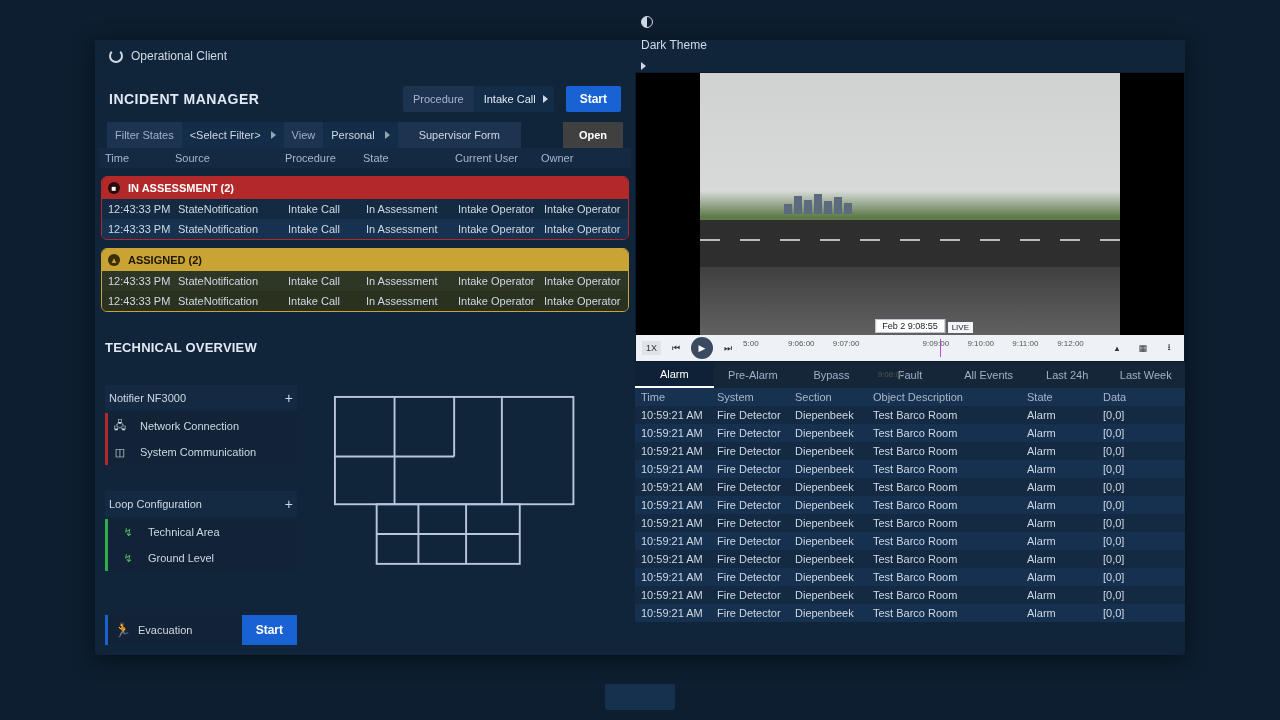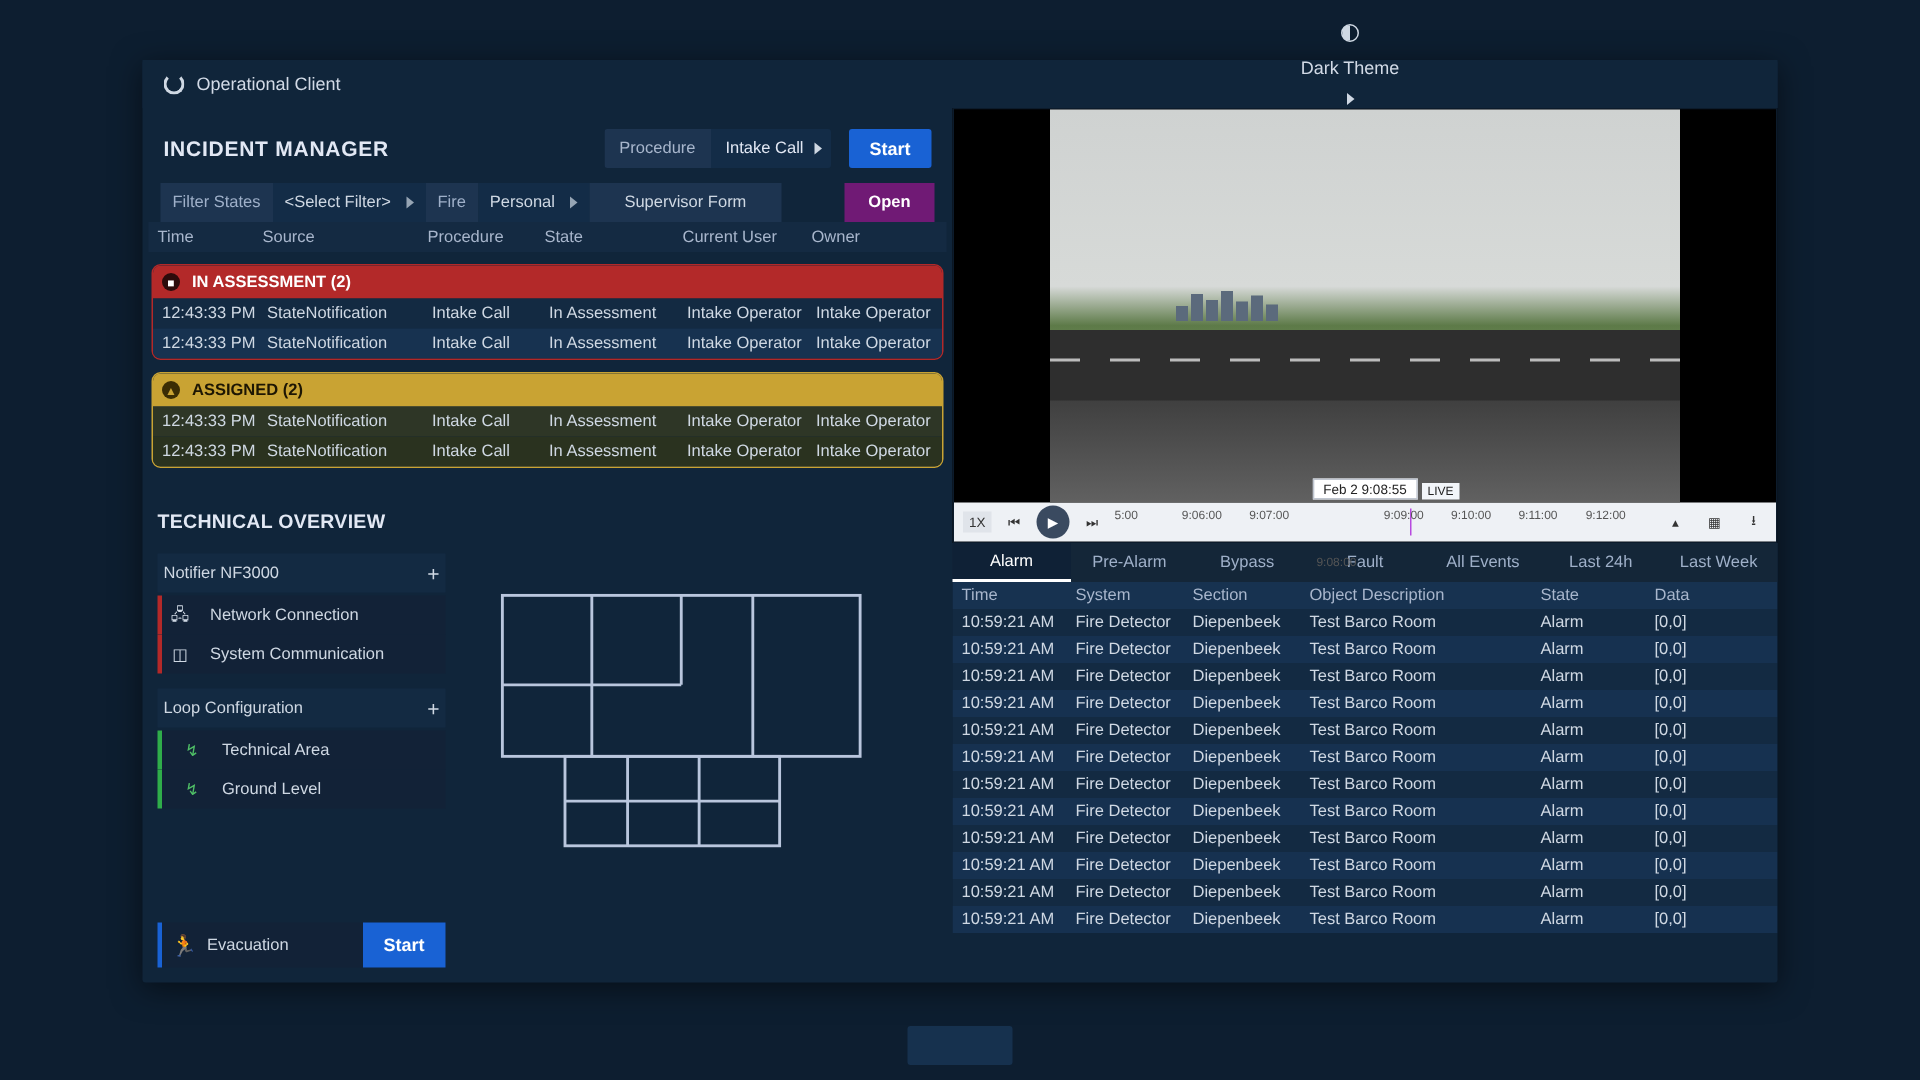--- a/index.html
+++ b/index.html
@@ -1,61 +1,61 @@
 <!DOCTYPE html>
 <html><head>
 <meta charset="utf-8">
 <style>
   * { box-sizing:border-box; margin:0; padding:0; font-family:"Segoe UI",Arial,sans-serif; }
   body { background:#0d1e30; width:1280px; height:720px; overflow:hidden; }
   .window { position:absolute; left:95px; top:40px; width:1090px; height:615px; background:#10253a; display:flex; flex-direction:column; box-shadow:0 4px 20px rgba(0,0,0,.5); border-radius:2px; }
   .titlebar { display:flex; align-items:center; height:32px; color:#d2dae6; font-size:12px; background:#10253a; }
   .titlebar .brand { display:flex; align-items:center; gap:8px; padding:0 14px; flex:1; }
   .titlebar .spin { width:14px; height:14px; border:2px solid #cfd8e3; border-top-color:transparent; border-radius:50%; }
-  .titlebar .right { display:flex; align-items:center; gap:10px; padding-right:26px; }
+  .titlebar .right { display:flex; gap:10px; padding-right:26px; }
   .titlebar .half { width:12px;height:12px;border-radius:50%;background:linear-gradient(90deg,#cfd8e3 50%,transparent 50%);border:1px solid #cfd8e3; }
   .caret-r { width:0;height:0;border-top:4px solid transparent;border-bottom:4px solid transparent;border-left:5px solid #cfd8e3; }
   .winbtns { display:flex; gap:14px; margin-left:18px; font-size:14px; color:#cfd8e3; }
   .winbtns span { cursor:pointer; }
   .body { flex:1; display:flex; min-height:0; }
   
   .left { width:540px; display:flex; flex-direction:column; min-height:0; }
   .incident-hdr { display:flex; align-items:center; padding:14px 14px 10px; gap:12px; }
   .incident-hdr h1 { color:#e2e8f4; font-size:14px; font-weight:700; letter-spacing:.5px; flex:1; }
   .pill { display:flex; align-items:center; font-size:11px; height:26px; border-radius:2px; overflow:hidden; }
   .pill .lbl { background:#1d3450; color:#a8b6cc; padding:0 10px; height:100%; display:flex; align-items:center; }
   .pill .val { background:#132c47; color:#e2e8f4; padding:0 18px 0 10px; height:100%; display:flex; align-items:center; gap:10px; position:relative; }
   .pill .val .caret { position:absolute; right:6px; }
   .btn-primary { background:#1962d4; color:#fff; font-size:12px; font-weight:700; padding:0 14px; height:26px; border:none; border-radius:2px; cursor:pointer; }
   .toolbar2 { display:flex; align-items:center; padding:0 8px; height:26px; font-size:11px; color:#cfd8e3; gap:0; margin:0 4px; }
   .seg { display:flex; align-items:center; height:26px; padding:0 8px; gap:10px; background:#132c47; }
   .seg.darker{background:#1d3450;}
   .seg .lab{color:#9fb0c9;}
   .seg .caret-r{opacity:.7;}
-  .btn-open{background:#701a75;color:#fff;font-weight:700;padding:0 16px;margin-left:42px;}
+  .btn-open{background:#404040;color:#fff;font-weight:700;padding:0 16px;margin-left:42px;}
   .table { font-size:11px; color:#cfd8e3; margin:0 4px; }
   .th, .tr { display:grid; grid-template-columns:70px 110px 78px 92px 86px 1fr; padding:4px 6px; }
   .th { background:#142a42; color:#a8b6cc; }
   .group { margin:8px 2px 0; border:1px solid transparent; border-radius:6px; overflow:hidden; }
   .group.red   { border-color:#b32929; }
   .group.amber { border-color:#c9a333; }
   .ghdr { display:flex; align-items:center; gap:8px; height:22px; padding:0 6px; font-size:11px; font-weight:700; }
   .ghdr.red   { background:#b32929; color:#fff; }
   .ghdr.amber { background:#c9a333; color:#1d1603; }
   .gicon { width:12px;height:12px;border-radius:50%;background:#2b0b0b;display:flex;align-items:center;justify-content:center;color:#fff;font-size:8px;}
   .ghdr.amber .gicon{background:#3b2d04;color:#c9a333;}
   .tr{background:#132a42;}
   .tr:nth-child(odd){background:#173250;}
   .group.amber .tr{background:#2e3626;}
   .group.amber .tr:nth-child(odd){background:#2a321f;}
   
   .tech { margin-top:28px; padding:0 10px 10px; display:flex; gap:10px; flex:1; min-height:0; }
   .tech-left { width:192px; display:flex; flex-direction:column; gap:2px; font-size:11px; color:#cfd8e3; }
   .tech h2 { color:#e2e8f4; font-size:13px; font-weight:700; letter-spacing:.2px; margin-bottom:12px; }
-  .collap { display:flex; align-items:center; justify-content:space-between; height:26px; padding:0 4px; background:#132a42; }
+  .collap { display:flex; align-items:center; justify-content:space-between; height:26px; padding:0 4px; background:#132a42;margin-top:16px; }
   .tree-item { display:flex; align-items:center; gap:10px; height:26px; padding-left:2px; border-left:3px solid #b32929; background:#122237; }
   .tree-item.green{border-left-color:#2fad4a;}
   .tree-item.green.sub{padding-left:10px;}
   .ico { width:20px; display:flex; justify-content:center; font-size:11px; }
   .spacer{height:6px;}
   .evac { display:flex; align-items:center; height:30px; border-left:3px solid #1962d4; background:#122237; margin-top:auto; }
   .evac .run{width:30px;display:flex;justify-content:center;color:#63a1ff;font-size:14px;}
   .evac .txt{flex:1;}
   .evac .go{background:#1962d4;color:#fff;height:100%;padding:0 14px;border:none;font-weight:700;font-size:12px;cursor:pointer;}
   .floorplan { flex:1; display:flex; align-items:center; justify-content:center; }
@@ -138,21 +138,21 @@
 
       <div class="toolbar2">
         <div class="seg darker">
             <span class="lab">Filter States</span>
           </div>
         <div class="seg">
             <span>&lt;Select Filter&gt;</span>
             <span class="caret-r"></span>
           </div>
         <div class="seg darker">
-            <span class="lab">Fire</span>
+            <span class="lab">View</span>
           </div>
         <div class="seg">
             <span>Personal</span>
             <span class="caret-r"></span>
           </div>
         <div class="seg" style="flex:1;justify-content:center;background:#1d3450;">
             <span>Supervisor Form</span>
           </div>
         <div class="seg btn-open">
             <span>Open</span>

